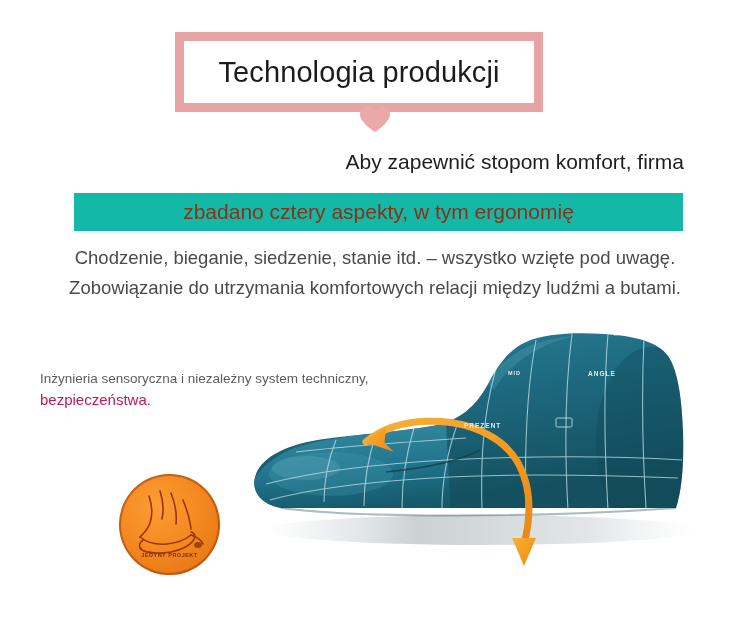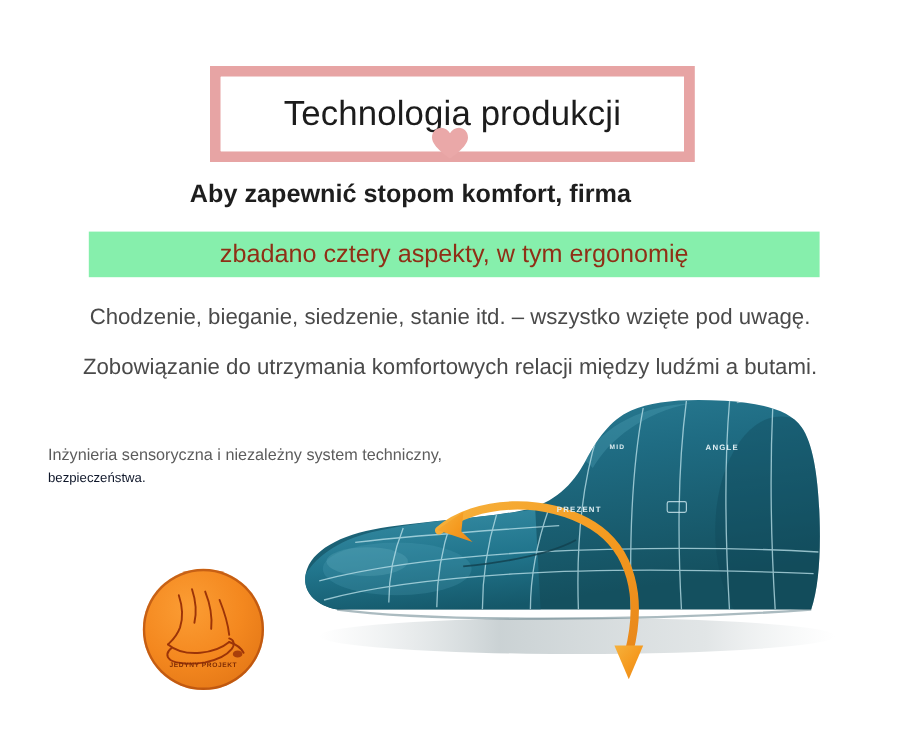--- a/index.html
+++ b/index.html
@@ -20,23 +20,22 @@
     width: 750px;
     height: 630px;
     background: #ffffff;
   }
 
   
   .title-wrap {
     position: absolute;
     left: 175px;
     top: 32px;
-    width: 404px;
+    width: 368px;
     height: 80px;
-    margin-top: 23px;
   }
   .title-frame {
     position: absolute;
     inset: 0;
     border: 9px solid #e7a4a4;
     box-sizing: border-box;
     background: #ffffff;
   }
   .title-inner {
     position: absolute;
@@ -65,70 +64,70 @@
     height: 30px;
   }
   .heart-icon svg { display: block; }
 
   
   .lead-line {
     position: absolute;
     left: 0;
     top: 150px;
     width: 684px;
-    text-align: center;
+    text-align: right;
     font-size: 21px;
     color: #1e1e1e;
-    font-weight: 700;
+    font-weight: 400;
   }
 
   
   .highlight-band {
     position: absolute;
     left: 74px;
     top: 193px;
     width: 609px;
     height: 38px;
-    background: #86efac;
+    background: #14b8a6;
     display: flex;
     align-items: center;
     justify-content: center;
   }
   .highlight-text {
     font-size: 21px;
     color: #8f2f16;
     font-weight: 400;
     white-space: nowrap;
   }
 
   
   .body-paragraph {
     position: absolute;
     left: 62px;
     top: 243px;
     width: 626px;
     text-align: center;
     font-size: 18.5px;
-    line-height: 42px;
+    line-height: 30px;
     color: #4a4a4a;
   }
 
   
   .desc-block {
     position: absolute;
     left: 40px;
     top: 368px;
     width: 400px;
     font-size: 13.5px;
     line-height: 21px;
     color: #5c5c5c;
   }
   .desc-block .desc-strong {
-    color: #0f172a;
-    font-size: 11px;
+    color: #be185d;
+    font-size: 15px;
   }
 
   
   .badge {
     position: absolute;
     left: 119px;
     top: 474px;
     width: 101px;
     height: 101px;
     border-radius: 50%;

